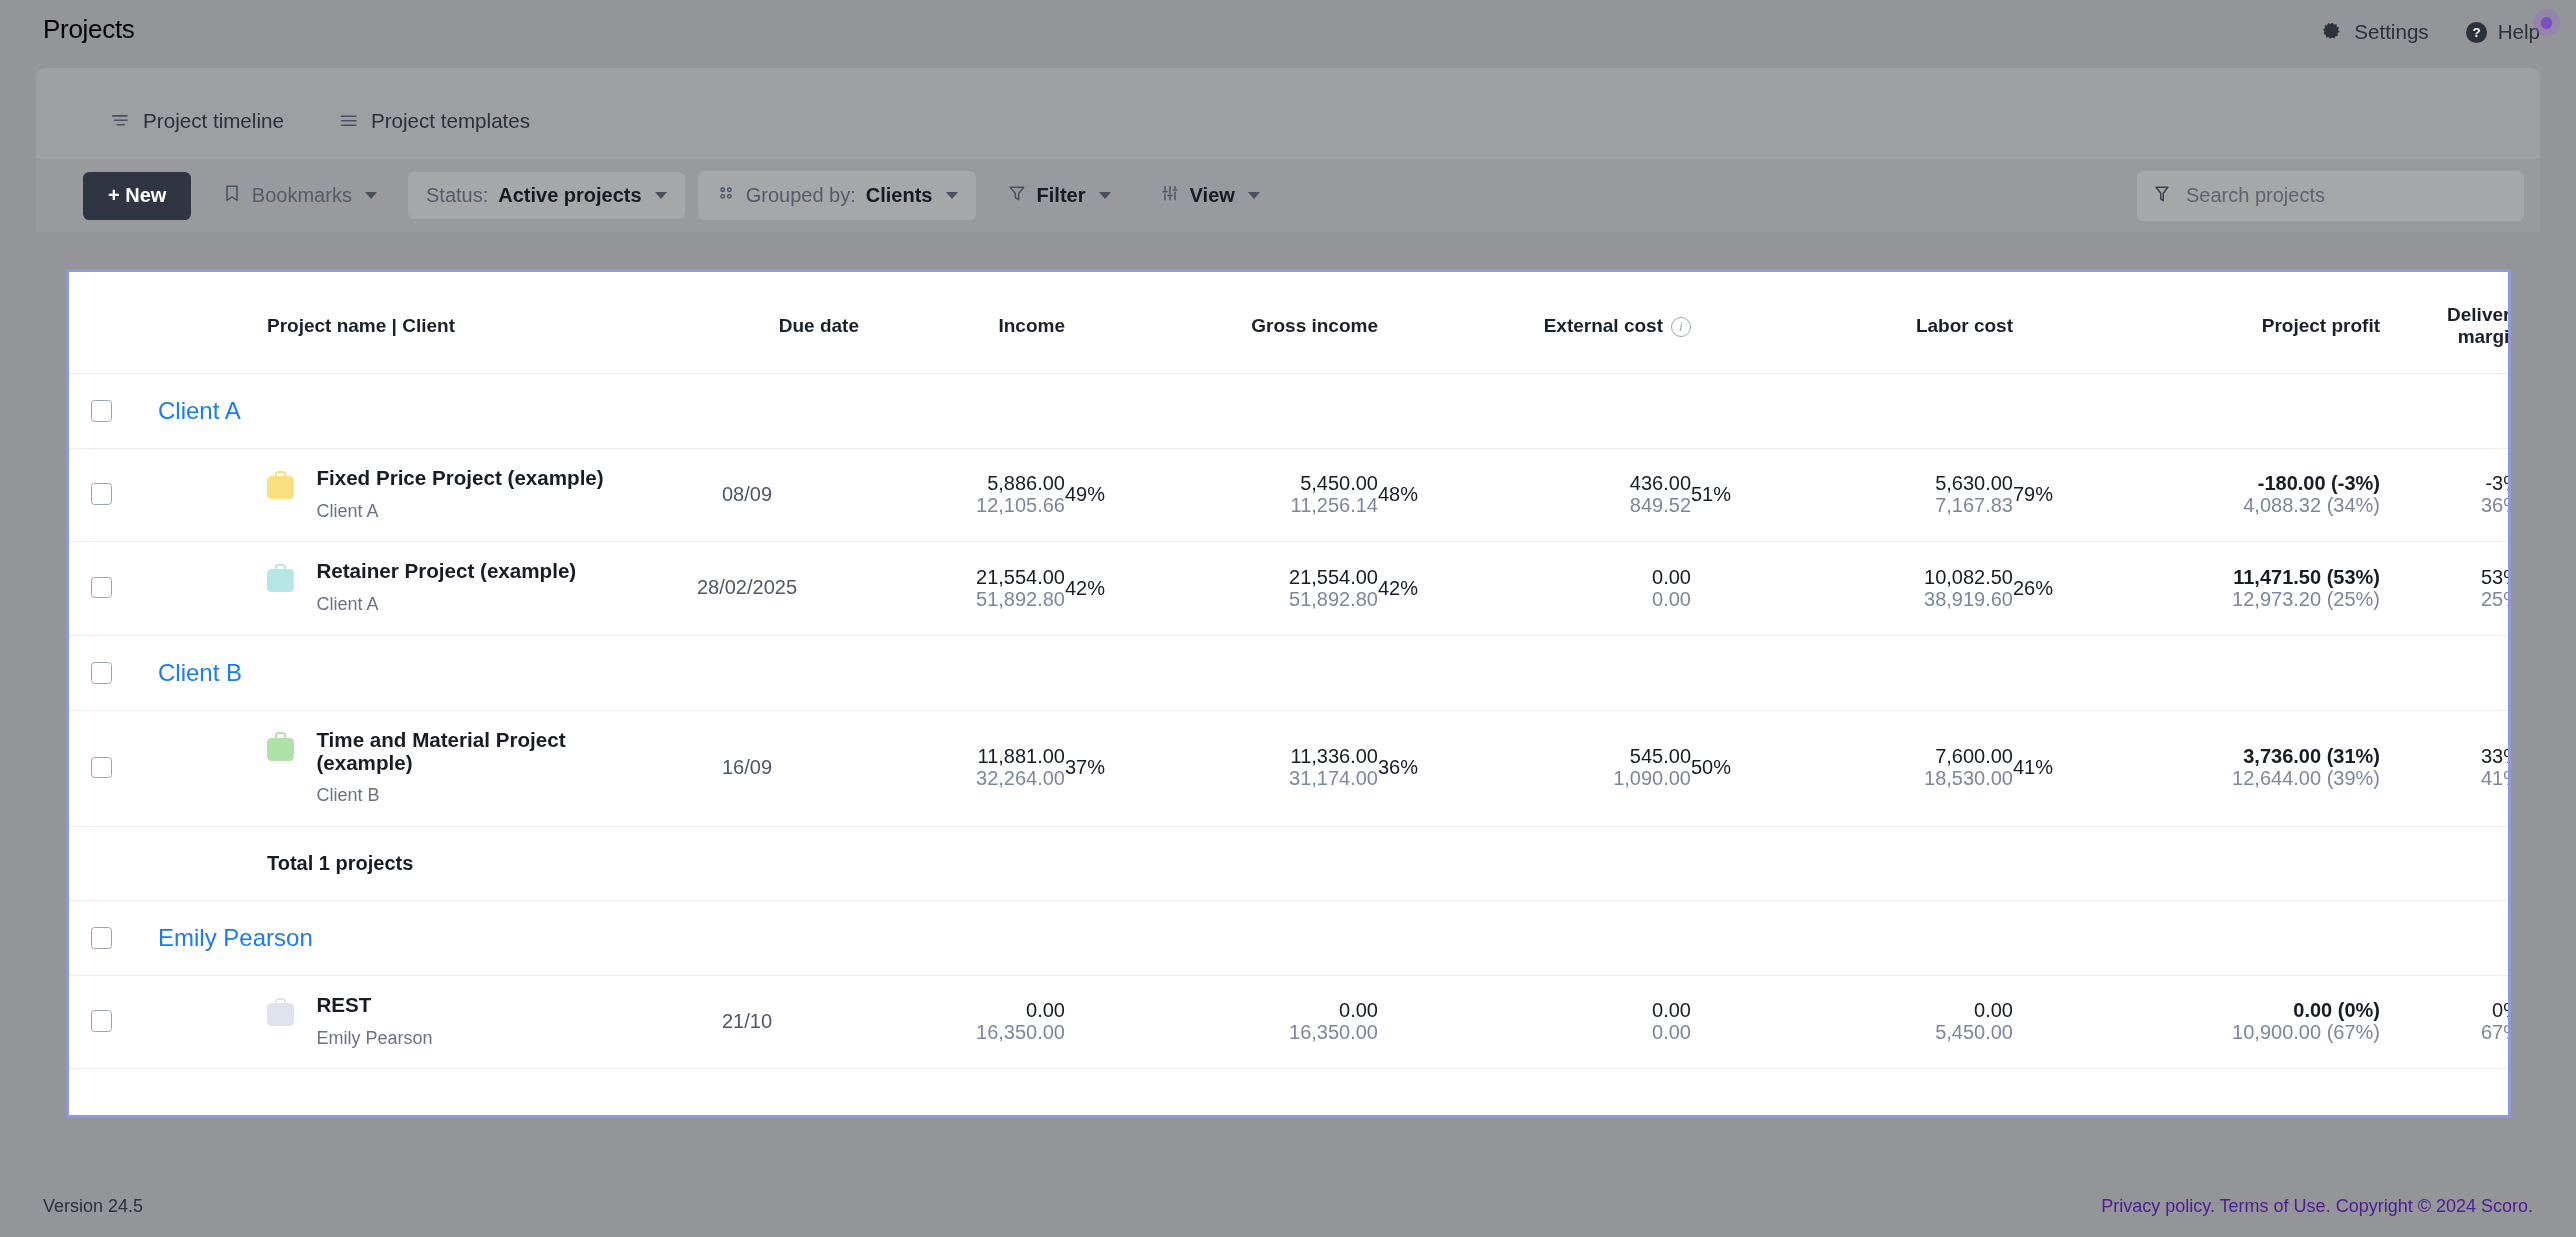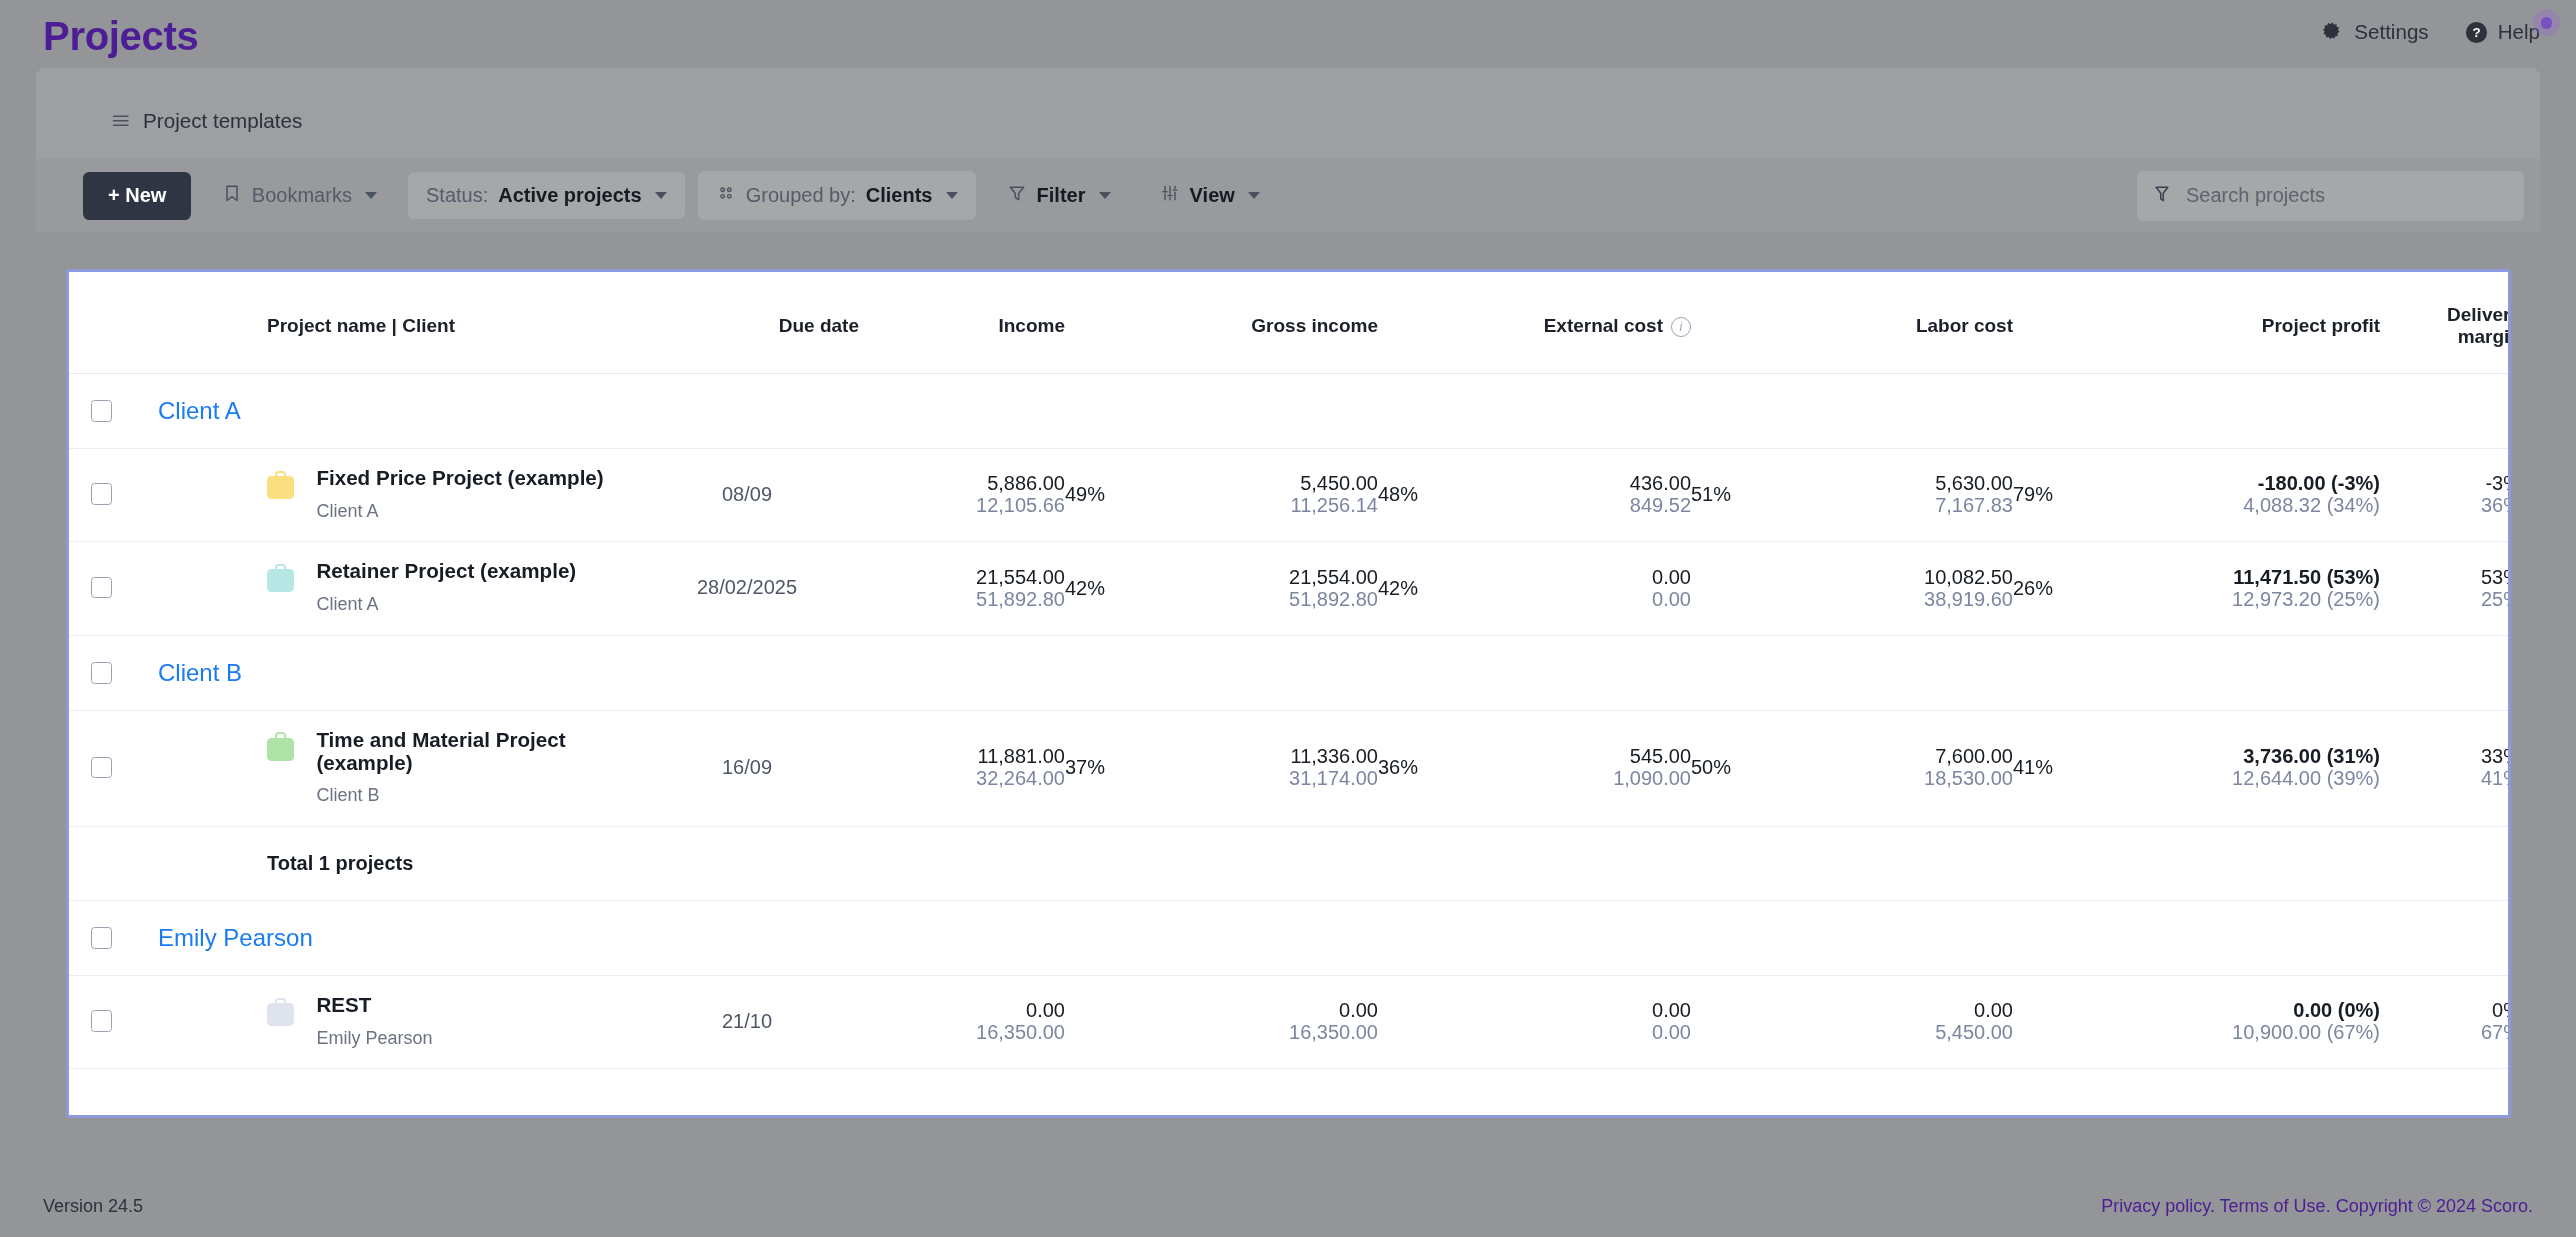--- a/index.html
+++ b/index.html
@@ -12,21 +12,21 @@
   }
   body { position: relative; }
 
   
   .topbar {
     position: absolute; top: 0; left: 0; width: 2576px; height: 68px;
     display: flex; align-items: center;
   }
   .page-title {
     position: absolute; left: 43px; top: 14.3px;
-    font-size: 40px; font-weight: bold; color: #4c1d95; letter-spacing: -0.3px;
+    font-size: 26px; font-weight: normal; color: #000000; letter-spacing: -0.3px;
   }
   .topbar-right {
     position: absolute; right: 36px; top: 20px;
     display: flex; align-items: center; gap: 36px;
   }
   .topbar-link {
     display: flex; align-items: center; gap: 10px;
     font-size: 20.6px; color: #2c313c; cursor: pointer; position: relative;
   }
   .gear-ico { width: 23px; height: 23px; display:block; }
@@ -217,20 +217,30 @@
       <span>Help</span>
       <span class="help-dot">
           <i></i>
         </span>
     </div>
   </div>
 </div>
 
 <div class="tabstrip">
   <div class="tabs">
+    <div class="tab">
+      <span>
+        <svg viewBox="0 0 24 24" width="21.5" height="21.5" fill="none" stroke="#4a515e" stroke-width="1.8" stroke-linecap="round">
+            <path d="M3 6.5h16"></path>
+            <path d="M5 11.5h14"></path>
+            <path d="M8 16.5h8"></path>
+          </svg>
+      </span>
+      <span>Project timeline</span>
+    </div>
     <div class="tab">
       <span>
         <svg viewBox="0 0 24 24" width="21.5" height="21.5" fill="none" stroke="#4a515e" stroke-width="1.8" stroke-linecap="round">
             <path d="M4 7h16"></path>
             <path d="M4 12h16"></path>
             <path d="M4 17h16"></path>
           </svg>
       </span>
       <span>Project templates</span>
     </div>

